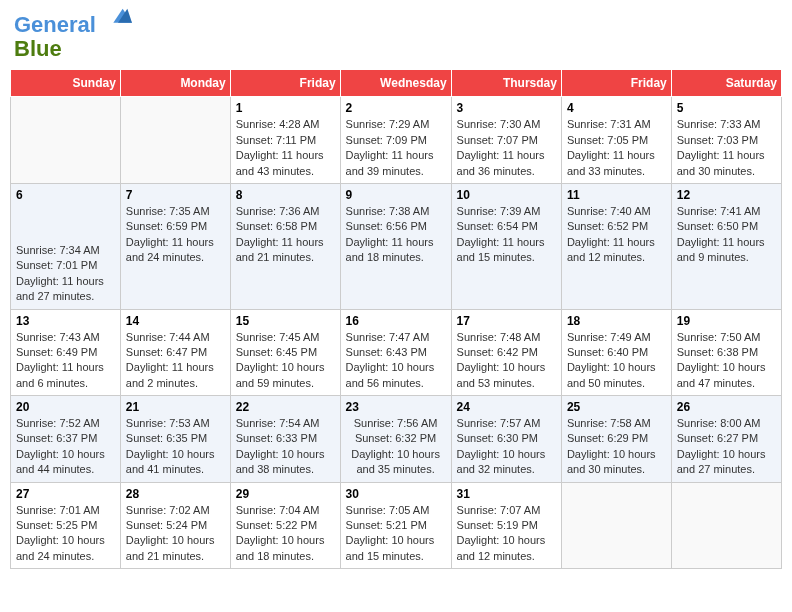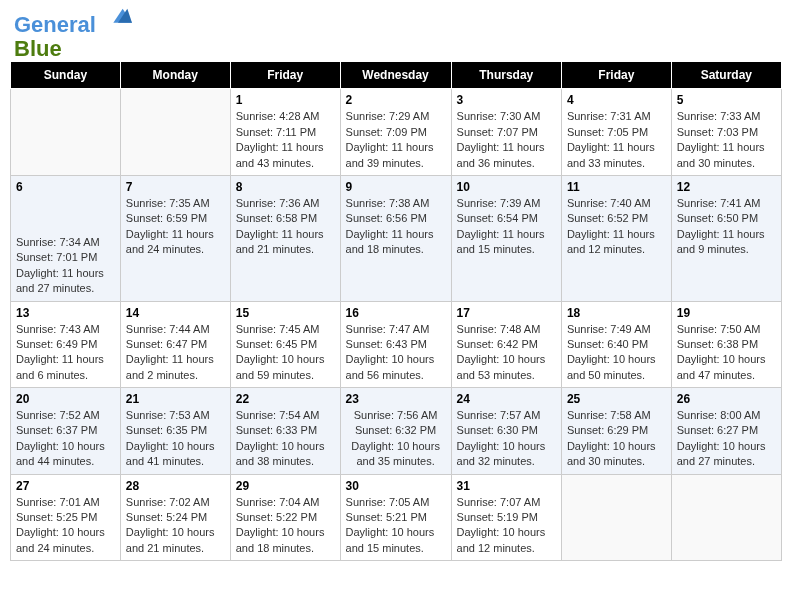--- a/index.html
+++ b/index.html
@@ -7,21 +7,21 @@
       font-family: Arial, sans-serif;
       background: #fff;
       width: 792px;
       min-height: 612px;
       padding: 10px;
     }
     .header {
       display: flex;
       justify-content: flex-start;
       align-items: flex-start;
-      margin-bottom: 0;
+      margin-bottom: 8px;
       padding: 0 4px;
     }
     .logo {
       display: flex;
       align-items: center;
     }
     .logo-text {
       font-size: 22px;
       font-weight: bold;
       color: #333;
@@ -47,24 +47,24 @@
     .subtitle {
       font-size: 14px;
       color: #555;
     }
     table {
       width: 100%;
       border-collapse: collapse;
       font-size: 11px;
     }
     th {
-      background-color: #000000;
+      background-color: #ef4444;
       color: #fff;
       padding: 6px 4px;
-      text-align: center;
+      text-align: right;
       font-size: 12px;
       font-weight: bold;
       border: 1px solid #fff;
     }
     td {
       border: 1px solid #ccc;
       padding: 4px 5px;
       vertical-align: top;
       width: 113px;
       min-height: 70px;

